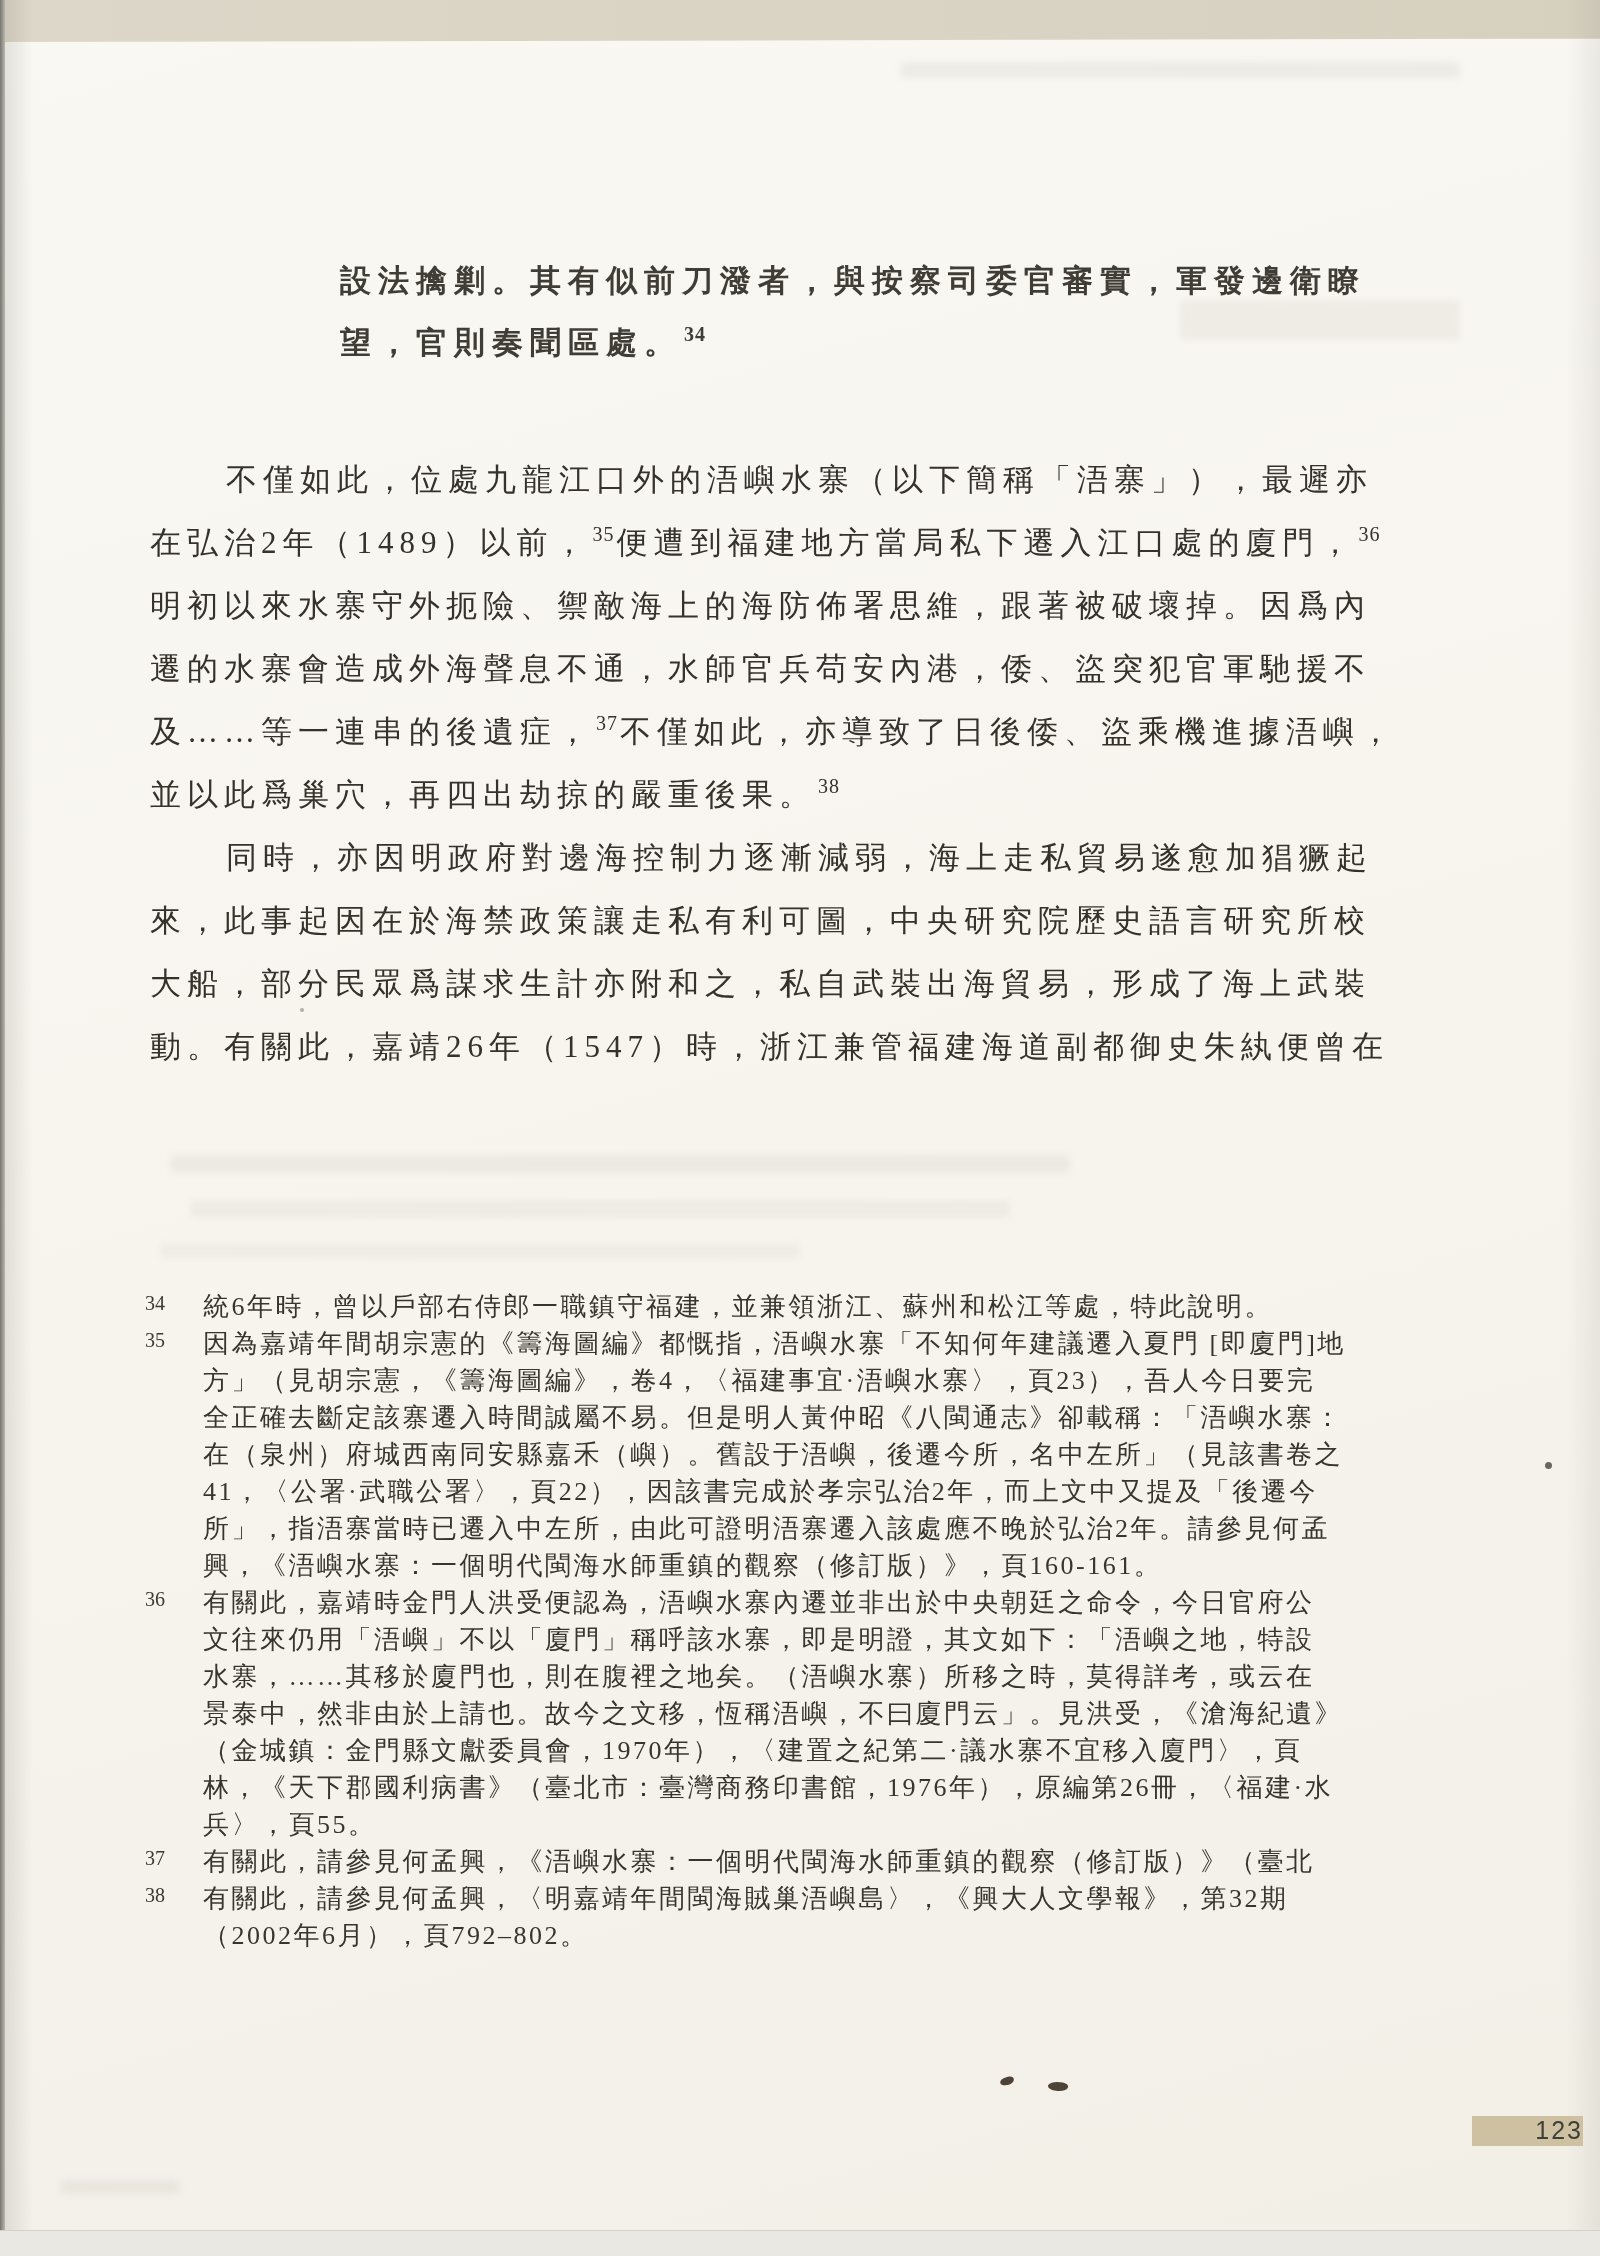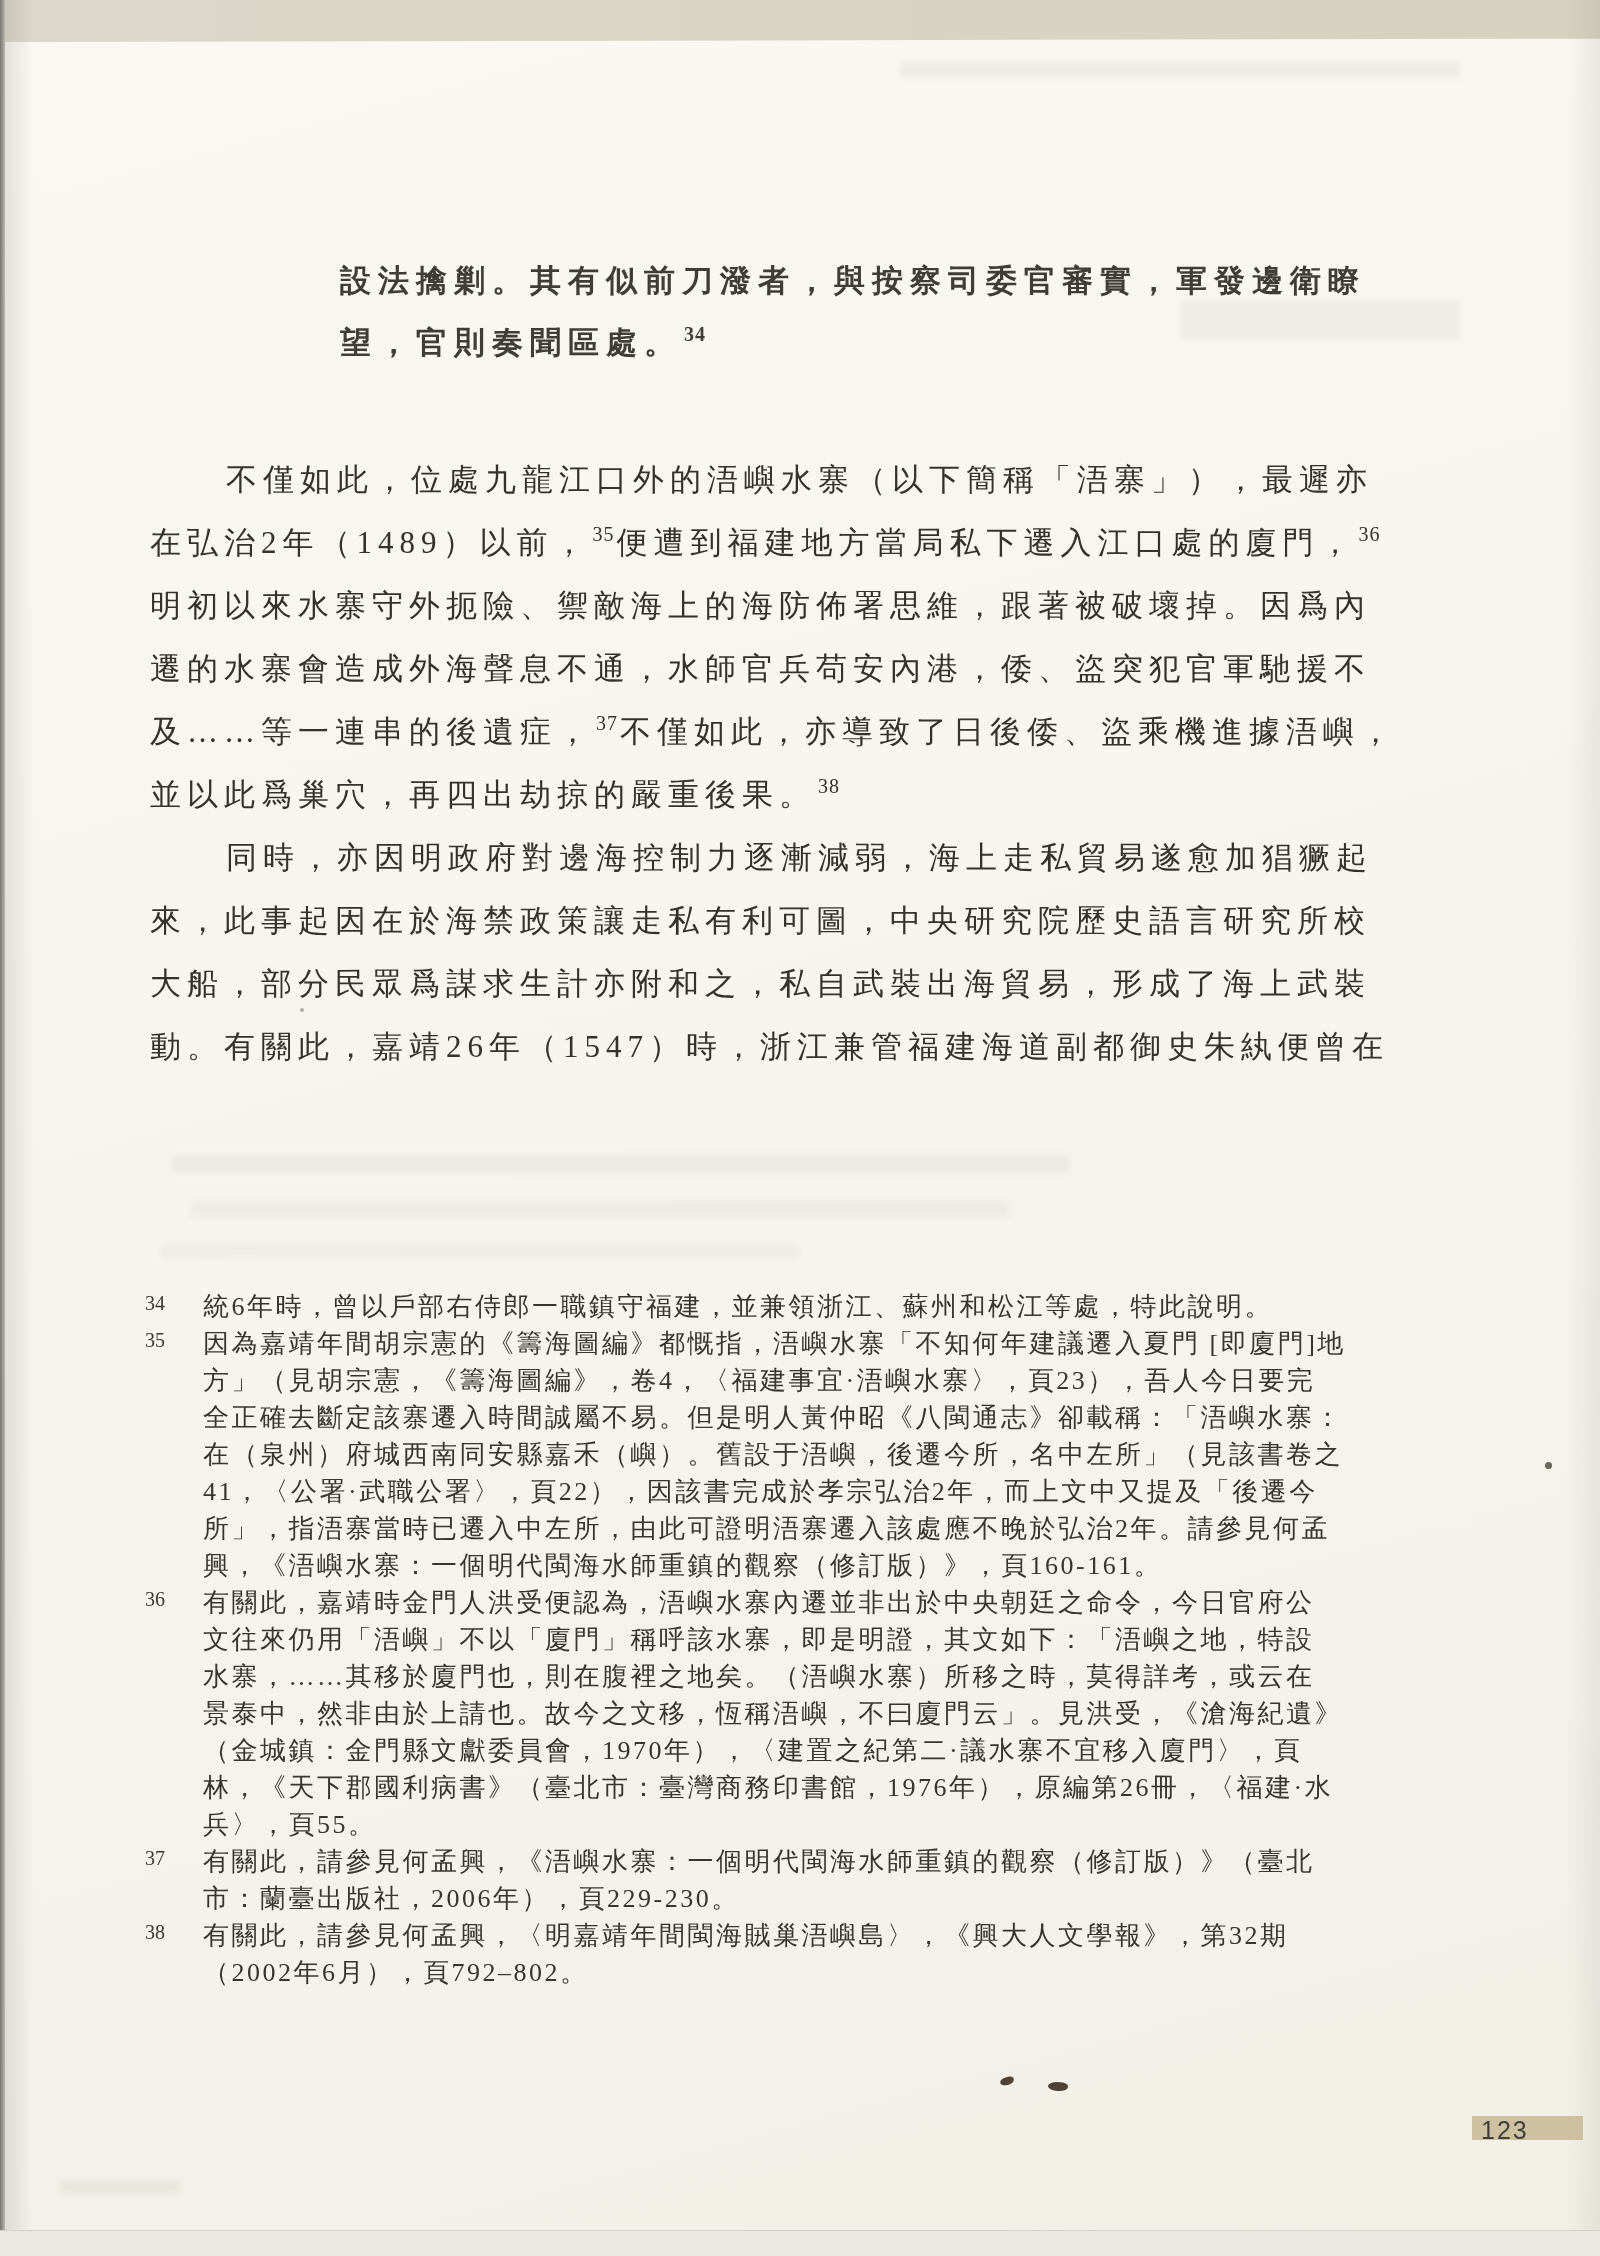--- a/index.html
+++ b/index.html
@@ -40,22 +40,22 @@
 
   
   .footnotes{position:absolute;left:203px;top:1288px;width:1260px;}
   .footnote{position:relative;}
   .fn-marker{position:absolute;left:-58px;top:0;font-size:20px;line-height:30px;
     letter-spacing:0;color:#3c3933;}
   .fline{height:37px;line-height:37px;font-size:26px;letter-spacing:2.5px;
     white-space:nowrap;color:#38352f;}
 
   
-  .page-number-tab{position:absolute;left:1472px;top:2116px;width:111px;height:24px;
-    background:#cec1a1;}
+  .page-number-tab{position:absolute;left:1472px;top:2116px;width:111px;height:30px;
+    background:#cec1a1;text-align:right;}
   .page-number-tab span{display:block;padding-left:9px;font-family:"Liberation Sans",sans-serif;
     font-size:25px;line-height:29px;letter-spacing:2px;color:#413f39;}
 
   
   .smudge{position:absolute;background:rgba(150,145,132,0.22);filter:blur(3px);border-radius:4px;}
   .speck{position:absolute;background:#4c4236;border-radius:60% 40% 55% 45%;}
   .dot{position:absolute;background:#6b675e;border-radius:50%;}
 </style>
 </head>
 <body>
@@ -110,21 +110,20 @@
         <div class="fline">文往來仍用「浯嶼」不以「廈門」稱呼該水寨，即是明證，其文如下：「浯嶼之地，特設</div>
         <div class="fline">水寨，……其移於廈門也，則在腹裡之地矣。（浯嶼水寨）所移之時，莫得詳考，或云在</div>
         <div class="fline">景泰中，然非由於上請也。故今之文移，恆稱浯嶼，不曰廈門云」。見洪受，《滄海紀遺》</div>
         <div class="fline">（金城鎮：金門縣文獻委員會，1970年），〈建置之紀第二·議水寨不宜移入廈門〉，頁</div>
         <div class="fline">林，《天下郡國利病書》（臺北市：臺灣商務印書館，1976年），原編第26冊，〈福建·水</div>
         <div class="fline">兵〉，頁55。</div>
       </div>
       <div class="footnote">
         <span class="fn-marker">37</span>
         <div class="fline">有關此，請參見何孟興，《浯嶼水寨：一個明代閩海水師重鎮的觀察（修訂版）》（臺北</div>
-        <div class="fline">市：蘭臺出版社，2006年），頁229-230。</div>
       </div>
       <div class="footnote">
         <span class="fn-marker">38</span>
         <div class="fline">有關此，請參見何孟興，〈明嘉靖年間閩海賊巢浯嶼島〉，《興大人文學報》，第32期</div>
         <div class="fline">（2002年6月），頁792–802。</div>
       </div>
     </div>
 
   <div class="page-number-tab">
     <span>123</span>

